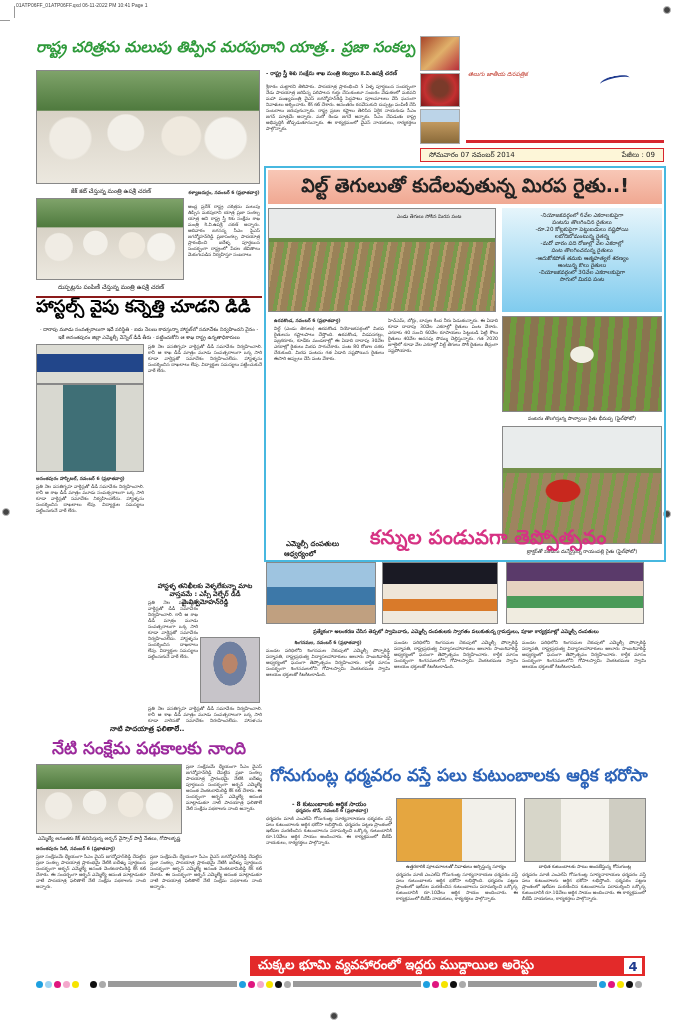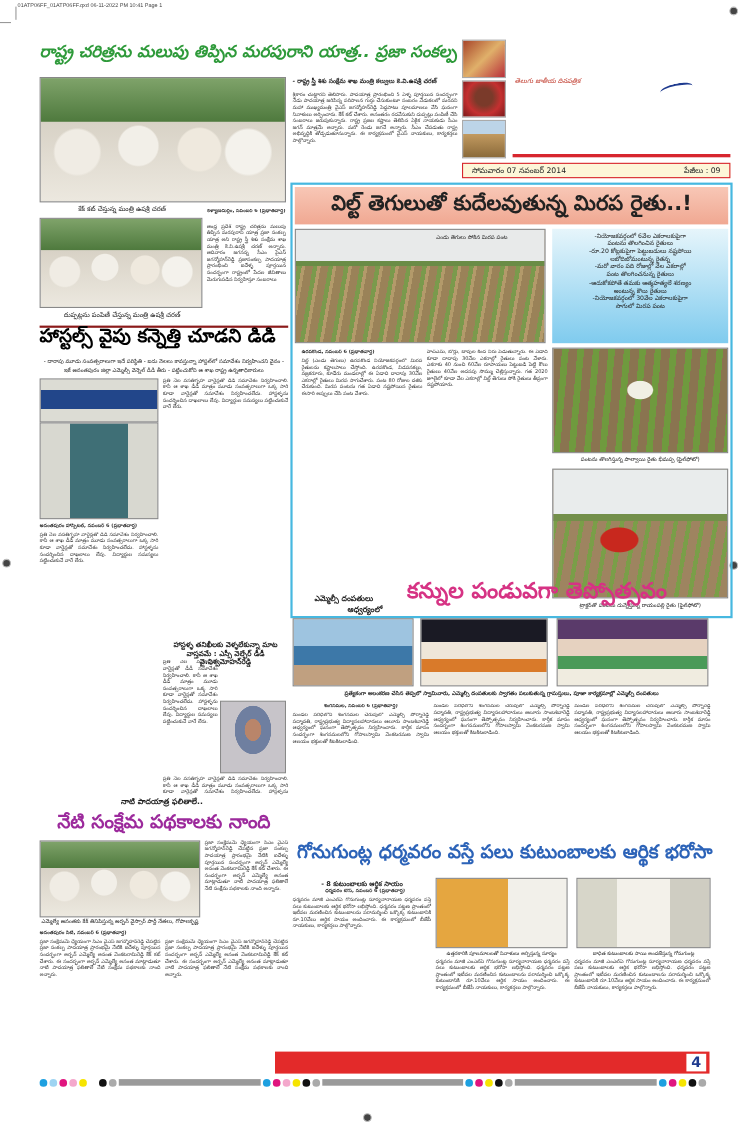--- a/index.html
+++ b/index.html
@@ -154,21 +154,21 @@
   <div class="body-text" style="left:8px;top:150px;width:110px;height:7px;font-weight:bold;">ఉరవకొండ, నవంబర్ 6 (ప్రభాతవార్త)</div>
   <div class="body-text" style="left:8px;top:158px;width:110px;height:230px;">విల్ట్ (ఎండు తెగులు) ఉరవకొండ నియోజకవర్గంలో మిరప రైతులను కష్టాలపాలు చేస్తోంది. ఉరవకొండ, విడపనకల్లు, వజ్రకరూరు, కూడేరు మండలాల్లో ఈ ఏడాది దాదాపు 30వేల ఎకరాల్లో రైతులు మిరప సాగుచేశారు. పంట 80 రోజుల దశకు చేరుకుంది. మిరప పంటను గత ఏడాది నష్టపోయిన రైతులు ఈసారి అప్పులు చేసి పంట వేశారు.</div>
   <div class="body-text" style="left:122px;top:150px;width:110px;height:238px;">హెచ్‌ఎమ్, బోర్లు, బావుల కింద నీరు పెడుతున్నారు. ఈ ఏడాది కూడా దాదాపు 30వేల ఎకరాల్లో రైతులు పంట వేశారు. ఎకరాకు 40 నుంచి 60వేల రూపాయలు పెట్టుబడి పెట్టి కౌలు రైతులు 40వేల అదనపు సొమ్ము చెల్లిస్తున్నారు. గత 2020 జూలైలో కూడా వేల ఎకరాల్లో విల్ట్ తెగులు సోకి రైతులు తీవ్రంగా నష్టపోయారు.</div>
   <div class="photo ph-farmer" style="left:236px;top:148px;width:160px;height:96px;"></div>
   <div class="caption" style="left:236px;top:247px;width:160px;font-size:5px;">పంటను తొలగిస్తున్న పాల్వాయి రైతు భీమప్ప (ఫైల్‌ఫోటో)</div>
   <div class="photo ph-tractor" style="left:236px;top:258px;width:160px;height:118px;"></div>
   <div class="caption" style="left:236px;top:380px;width:160px;font-size:5px;">ట్రాక్టర్‌తో పంటను దున్నేస్తున్న రాయంపల్లి రైతు (ఫైల్‌ఫోటో)</div>
 </div>
 
 <div class="mlc-kicker">ఎమ్మెల్సీ దంపతులు</div>
-<div class="mlc-kicker" style="top:550px;left:300px;">ఆధ్వర్యంలో</div>
+<div class="mlc-kicker" style="top:550px;left:268px;">ఆధ్వర్యంలో</div>
 <div class="h-teppa">కన్నుల పండువగా తెప్పోత్సవం</div>
 <div class="photo ph-lake" style="left:266px;top:562px;width:110px;height:62px;"></div>
 <div class="photo ph-night" style="left:382px;top:562px;width:116px;height:62px;"></div>
 <div class="photo ph-temple" style="left:506px;top:562px;width:138px;height:62px;"></div>
 <div class="caption" style="left:266px;top:628px;width:380px;font-size:5px;font-weight:bold;">ప్రత్యేకంగా అలంకరణ చేసిన తెప్పలో స్వామివారు, ఎమ్మెల్సీ దంపతులకు స్వాగతం పలుకుతున్న గ్రామస్తులు, పూజా కార్యక్రమాల్లో ఎమ్మెల్సీ దంపతులు</div>
 <div class="body-text" style="left:266px;top:640px;width:124px;height:7px;font-weight:bold;text-align:center;">శింగనమల, నవంబర్ 6 (ప్రభాతవార్త)</div>
 <div class="body-text" style="left:266px;top:648px;width:124px;height:108px;">మండల పరిధిలోని శింగనమల చెరువులో ఎమ్మెల్సీ పోర్నారెడ్డి పద్మావతి, రాష్ట్రప్రభుత్వ విద్యాసలహాదారులు ఆలూరు సాంబశివారెడ్డి ఆధ్వర్యంలో ఘనంగా తెప్పోత్సవం నిర్వహించారు. కార్తీక మాసం సందర్భంగా శింగనమలలోని గోపాలస్వామి వెంకటరమణ స్వామి ఆలయం భక్తులతో కిటకిటలాడింది.</div>
 <div class="body-text" style="left:394px;top:640px;width:124px;height:116px;">మండల పరిధిలోని శింగనమల చెరువులో ఎమ్మెల్సీ పోర్నారెడ్డి పద్మావతి, రాష్ట్రప్రభుత్వ విద్యాసలహాదారులు ఆలూరు సాంబశివారెడ్డి ఆధ్వర్యంలో ఘనంగా తెప్పోత్సవం నిర్వహించారు. కార్తీక మాసం సందర్భంగా శింగనమలలోని గోపాలస్వామి వెంకటరమణ స్వామి ఆలయం భక్తులతో కిటకిటలాడింది.</div>
 <div class="body-text" style="left:522px;top:640px;width:124px;height:116px;">మండల పరిధిలోని శింగనమల చెరువులో ఎమ్మెల్సీ పోర్నారెడ్డి పద్మావతి, రాష్ట్రప్రభుత్వ విద్యాసలహాదారులు ఆలూరు సాంబశివారెడ్డి ఆధ్వర్యంలో ఘనంగా తెప్పోత్సవం నిర్వహించారు. కార్తీక మాసం సందర్భంగా శింగనమలలోని గోపాలస్వామి వెంకటరమణ స్వామి ఆలయం భక్తులతో కిటకిటలాడింది.</div>
 
@@ -177,20 +177,21 @@
 <div class="body-text" style="left:270px;top:808px;width:124px;height:7px;font-weight:bold;text-align:center;">ధర్మవరం టౌన్, నవంబర్ 6 (ప్రభాతవార్త)</div>
 <div class="body-text" style="left:266px;top:816px;width:126px;height:136px;">ధర్మవరం మాజీ ఎంఎల్ఏ గోనుగుంట్ల సూర్యనారాయణ ధర్మవరం వస్తే పలు కుటుంబాలకు ఆర్థిక భరోసా లభిస్తోంది. ధర్మవరం పట్టణ ప్రాంతంలో ఇటీవల మరణించిన కుటుంబాలను పరామర్శించి ఒక్కొక్క కుటుంబానికి రూ.10వేలు ఆర్థిక సాయం అందించారు. ఈ కార్యక్రమంలో బీజేపీ నాయకులు, కార్యకర్తలు పాల్గొన్నారు.</div>
 <div class="photo ph-room-y" style="left:396px;top:798px;width:120px;height:64px;"></div>
 <div class="caption" style="left:396px;top:864px;width:120px;font-size:4.6px;">ఉత్తరకారికి పూలమాలలతో నివాళులు అర్పిస్తున్న సూర్యం</div>
 <div class="photo ph-room-g" style="left:524px;top:798px;width:122px;height:64px;"></div>
 <div class="caption" style="left:524px;top:864px;width:122px;font-size:4.6px;">బాధిత కుటుంబాలకు సాయి అందజేస్తున్న గోనుగుంట్ల</div>
 <div class="body-text" style="left:396px;top:872px;width:122px;height:80px;">ధర్మవరం మాజీ ఎంఎల్ఏ గోనుగుంట్ల సూర్యనారాయణ ధర్మవరం వస్తే పలు కుటుంబాలకు ఆర్థిక భరోసా లభిస్తోంది. ధర్మవరం పట్టణ ప్రాంతంలో ఇటీవల మరణించిన కుటుంబాలను పరామర్శించి ఒక్కొక్క కుటుంబానికి రూ.10వేలు ఆర్థిక సాయం అందించారు. ఈ కార్యక్రమంలో బీజేపీ నాయకులు, కార్యకర్తలు పాల్గొన్నారు.</div>
 <div class="body-text" style="left:522px;top:872px;width:124px;height:80px;">ధర్మవరం మాజీ ఎంఎల్ఏ గోనుగుంట్ల సూర్యనారాయణ ధర్మవరం వస్తే పలు కుటుంబాలకు ఆర్థిక భరోసా లభిస్తోంది. ధర్మవరం పట్టణ ప్రాంతంలో ఇటీవల మరణించిన కుటుంబాలను పరామర్శించి ఒక్కొక్క కుటుంబానికి రూ.10వేలు ఆర్థిక సాయం అందించారు. ఈ కార్యక్రమంలో బీజేపీ నాయకులు, కార్యకర్తలు పాల్గొన్నారు.</div>
 
 <div class="bottom-bar">
+  <span>చుక్కల భూమి వ్యవహారంలో ఇద్దరు ముద్దాయిల అరెస్టు</span>
   <span class="page-num">4</span>
 </div>
 
 <div class="color-strip">
   <span class="dot" style="background:#1ea0e0"></span>
   <span class="dot" style="background:#9ed4f2"></span>
   <span class="dot" style="background:#e0157f"></span>
   <span class="dot" style="background:#f4a8cc"></span>
   <span class="dot" style="background:#f6e400"></span>
   <span class="dot" style="background:#fff"></span>

